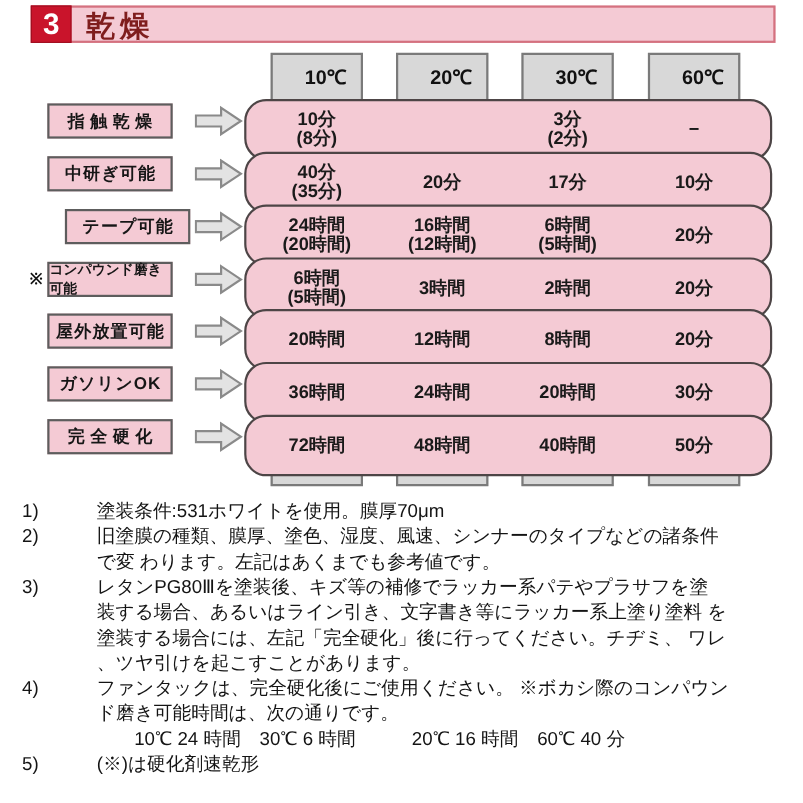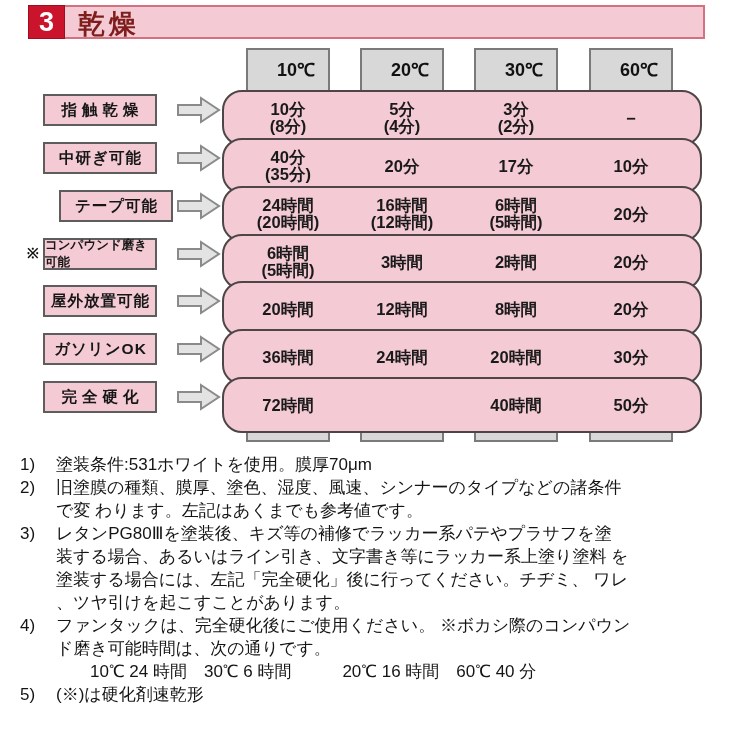--- a/index.html
+++ b/index.html
@@ -50,21 +50,21 @@
   .a0{top:96px;} .a1{top:144px;} .a2{top:192px;} .a3{top:240px;}
   .a4{top:287px;} .a5{top:335px;} .a6{top:383px;}
 
   .marker { position:absolute; left:27px; top:243px; font-size:14px; font-weight:bold; z-index:2; }
 
   
   .footnotes { position:absolute; left:20px; top:453px; width:698px;
                font-size:17px; line-height:23px; font-weight:500; color:#141414; }
   .fn { display:flex; }
   .fn-num { width:36px; flex:none; }
-  .fn-text { white-space:pre-wrap; flex:1; }
+  .fn-text { white-space:pre-wrap; flex:1;margin-left:32px; }
 </style>
 </head>
 <body>
 
 <div class="page">
 
   <div class="header-bar"></div>
   <div class="header-badge">3</div>
   <div class="header-title">乾燥</div>
 
@@ -106,22 +106,20 @@
   <div class="arrow a5"><svg width="44" height="28">
         <polygon points="1,9 24,9 24,2 42,14 24,26 24,19 1,19" fill="#e3e3e3" stroke="#8a8a8a" stroke-width="2"></polygon>
       </svg></div>
   <div class="arrow a6"><svg width="44" height="28">
         <polygon points="1,9 24,9 24,2 42,14 24,26 24,19 1,19" fill="#e3e3e3" stroke="#8a8a8a" stroke-width="2"></polygon>
       </svg></div>
 
   <div class="pill p0">
     <div class="cell c0">10分
 (8分)</div>
-    <div class="cell c1">5分
-(4分)</div>
     <div class="cell c2">3分
 (2分)</div>
     <div class="cell c3">−</div>
   </div>
   <div class="pill p1">
     <div class="cell c0">40分
 (35分)</div>
     <div class="cell c1">20分</div>
     <div class="cell c2">17分</div>
     <div class="cell c3">10分</div>
@@ -149,20 +147,21 @@
     <div class="cell c3">20分</div>
   </div>
   <div class="pill p5">
     <div class="cell c0">36時間</div>
     <div class="cell c1">24時間</div>
     <div class="cell c2">20時間</div>
     <div class="cell c3">30分</div>
   </div>
   <div class="pill p6">
     <div class="cell c0">72時間</div>
+    <div class="cell c1">48時間</div>
     <div class="cell c2">40時間</div>
     <div class="cell c3">50分</div>
   </div>
 
   <div class="footnotes">
     <div class="fn">
       <div class="fn-num">1)</div>
       <div class="fn-text">塗装条件:531ホワイトを使用。膜厚70μm</div>
     </div>
     <div class="fn">

